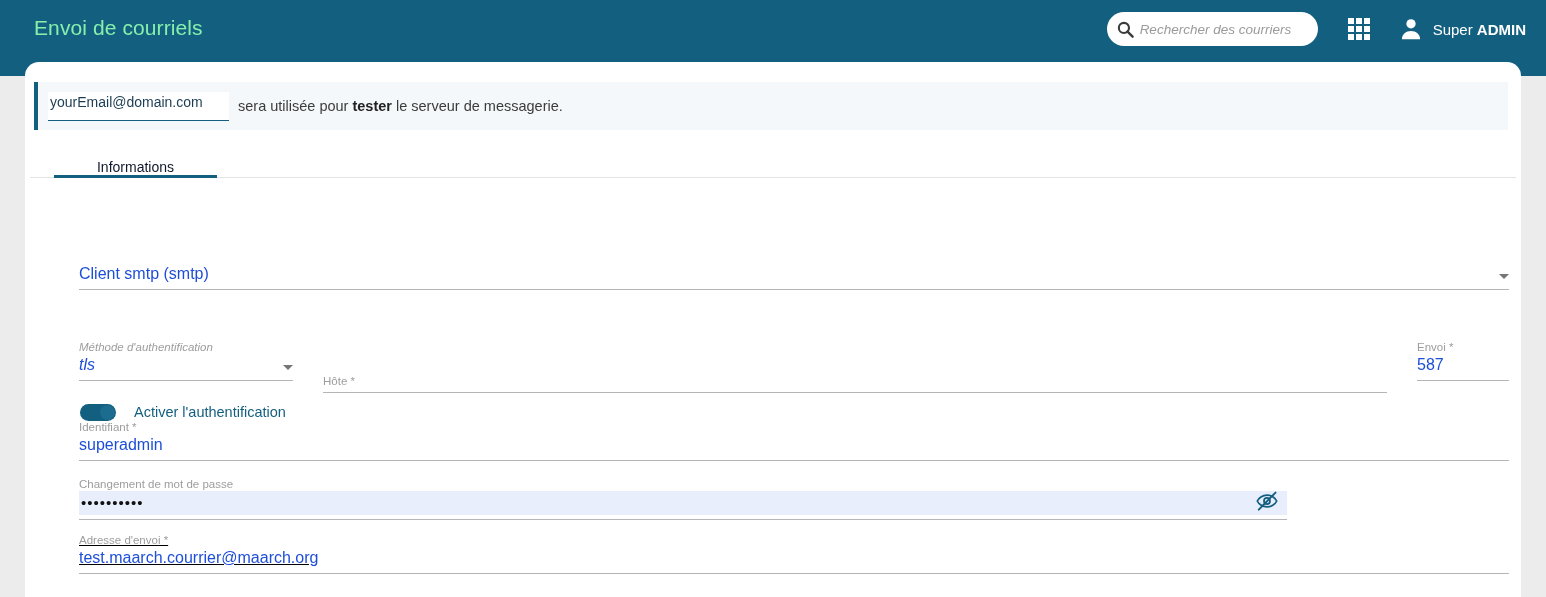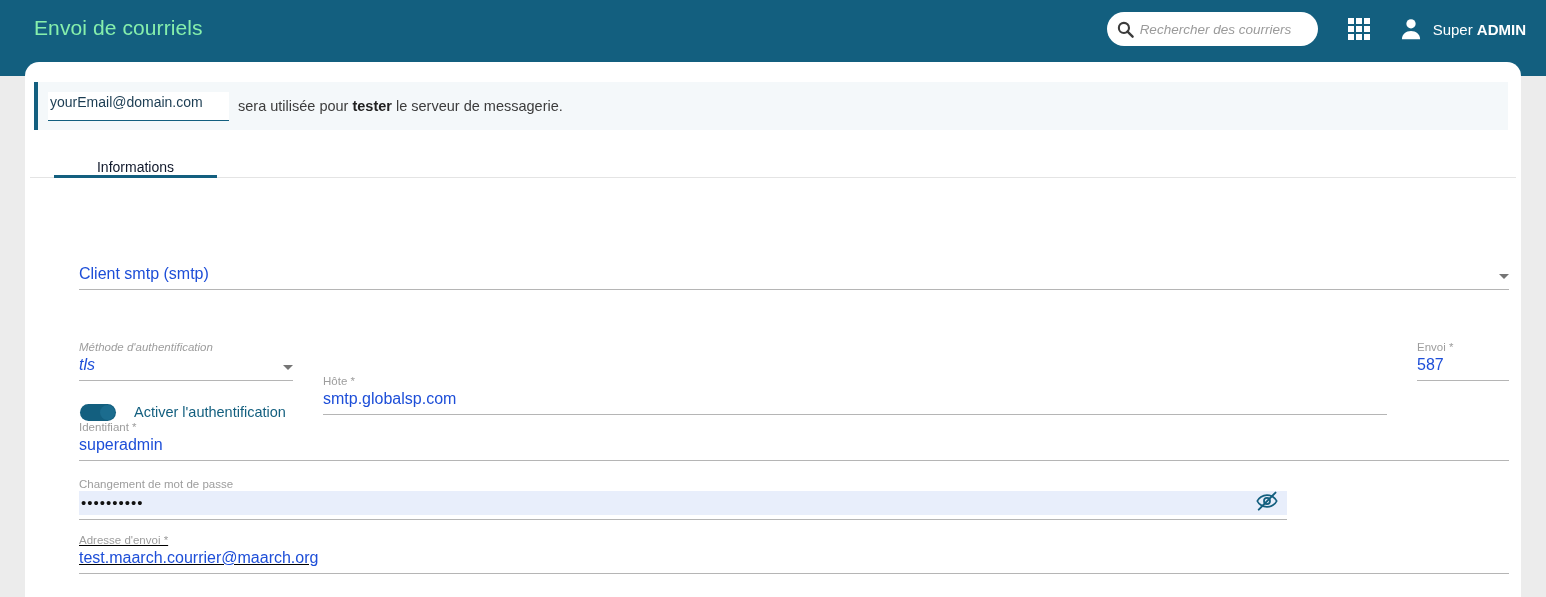--- a/index.html
+++ b/index.html
@@ -287,21 +287,20 @@
 
     <div class="field f-auth">
       <label class="field-label">Méthode d'authentification</label>
       <div class="field-value">tls</div>
       <div class="underline"></div>
       <div class="caret"></div>
     </div>
 
     <div class="field f-host">
       <label class="field-label">Hôte *</label>
-      <input class="field-value" type="text" value="smtp.globalsp.com" style="">
       <div class="underline"></div>
     </div>
 
     <div class="field f-port">
       <label class="field-label">Envoi *</label>
       <input class="field-value" type="text" value="587" style="">
       <div class="underline"></div>
     </div>
 
     <div class="toggle-row">

